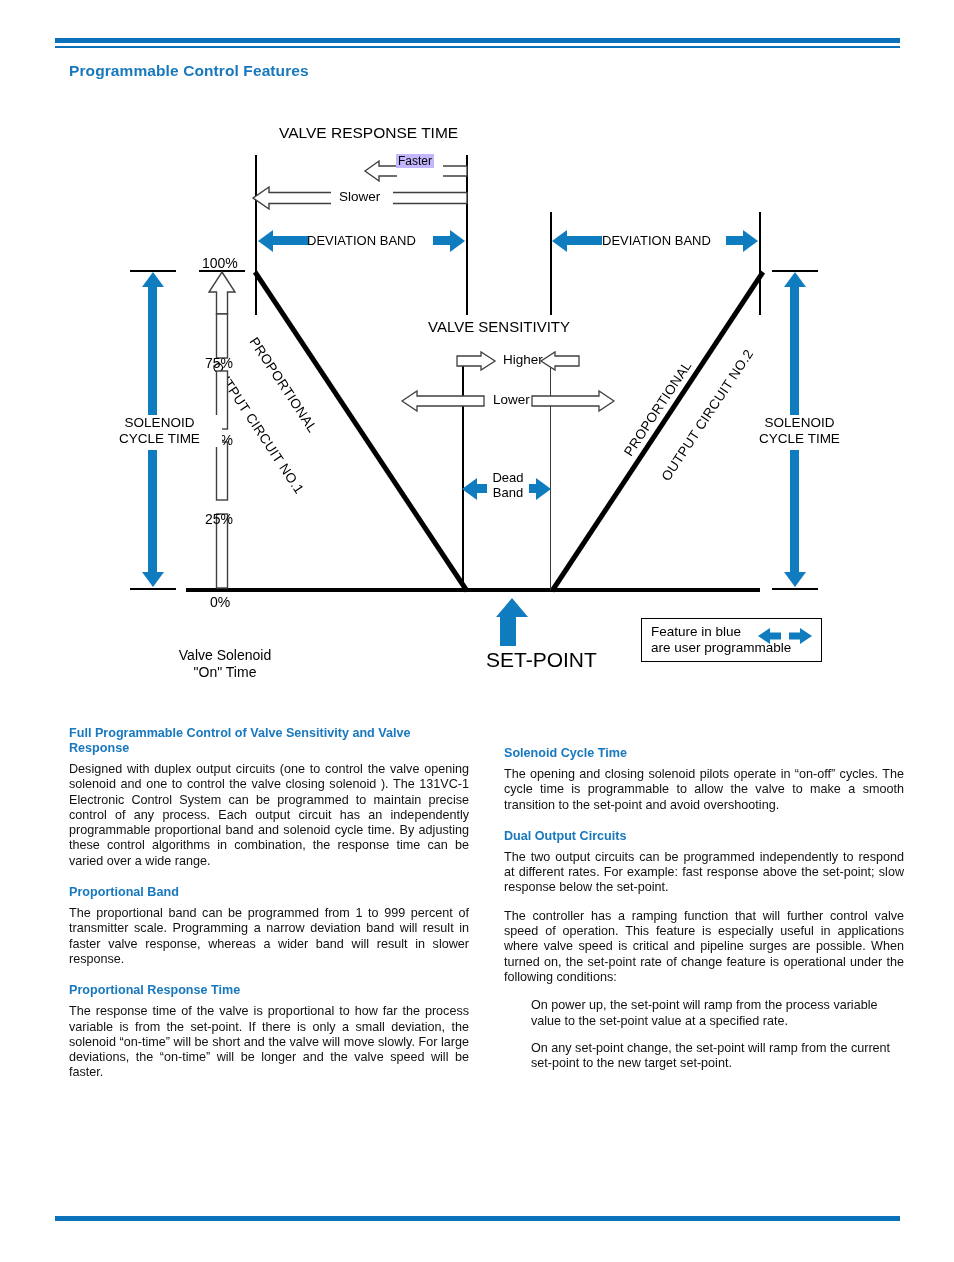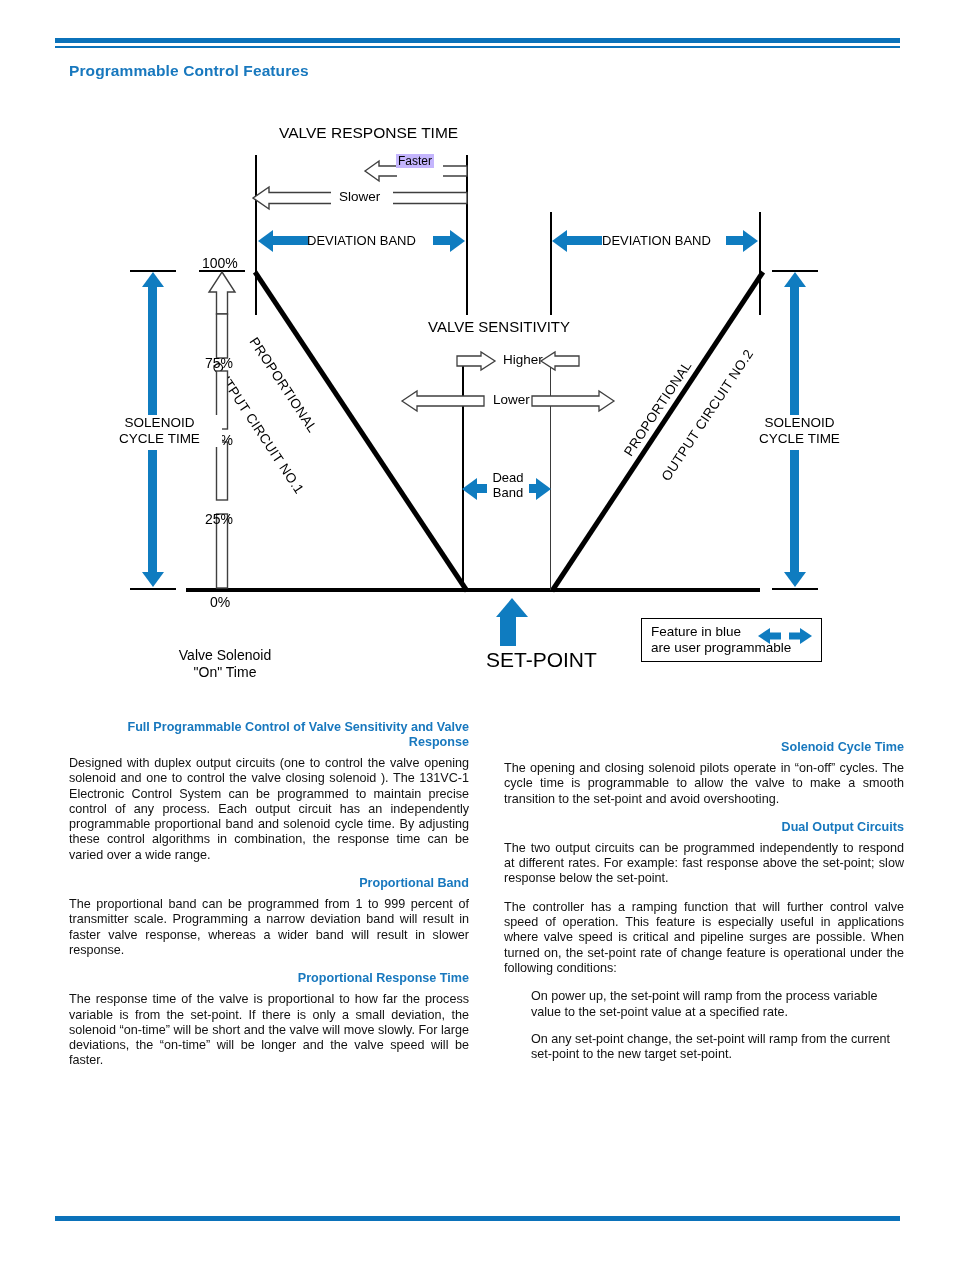--- a/index.html
+++ b/index.html
@@ -55,21 +55,21 @@
     font-size:13.5px;line-height:16px;padding:5px 8px 5px 9px;
   }
 
   
   #cols{position:absolute;left:0;top:700px;width:954px;}
   .col{position:absolute;width:400px;}
   #col-left{left:69px;top:10px;}
   #col-right{left:504px;top:30px;}
   .sub{
     font-size:12.6px;font-weight:bold;color:#1878be;
-    margin:10px 0 6px 0;line-height:15px;text-align:right;
+    margin:16px 0 6px 0;line-height:15px;
   }
   .para{
     font-size:12.6px;line-height:15.3px;text-align:justify;
     margin:0 0 13px 0;color:#111;
   }
   .para.last{margin-bottom:0;}
   .bullet{
     font-size:12.6px;line-height:15.3px;margin:0 0 12px 0;
     padding-left:27px;color:#111;text-align:left;
   }

